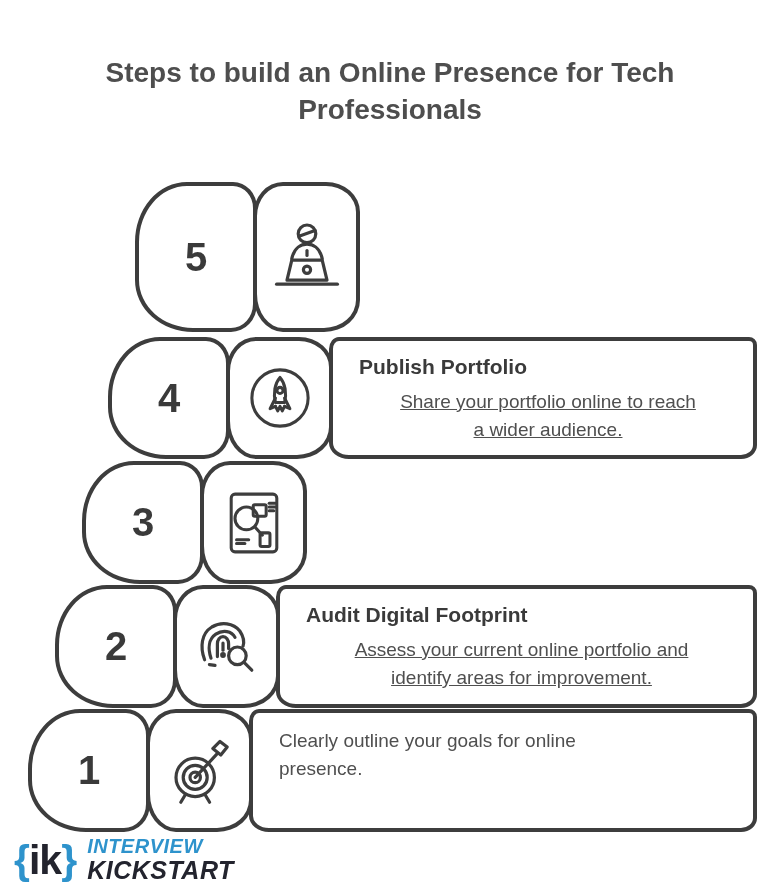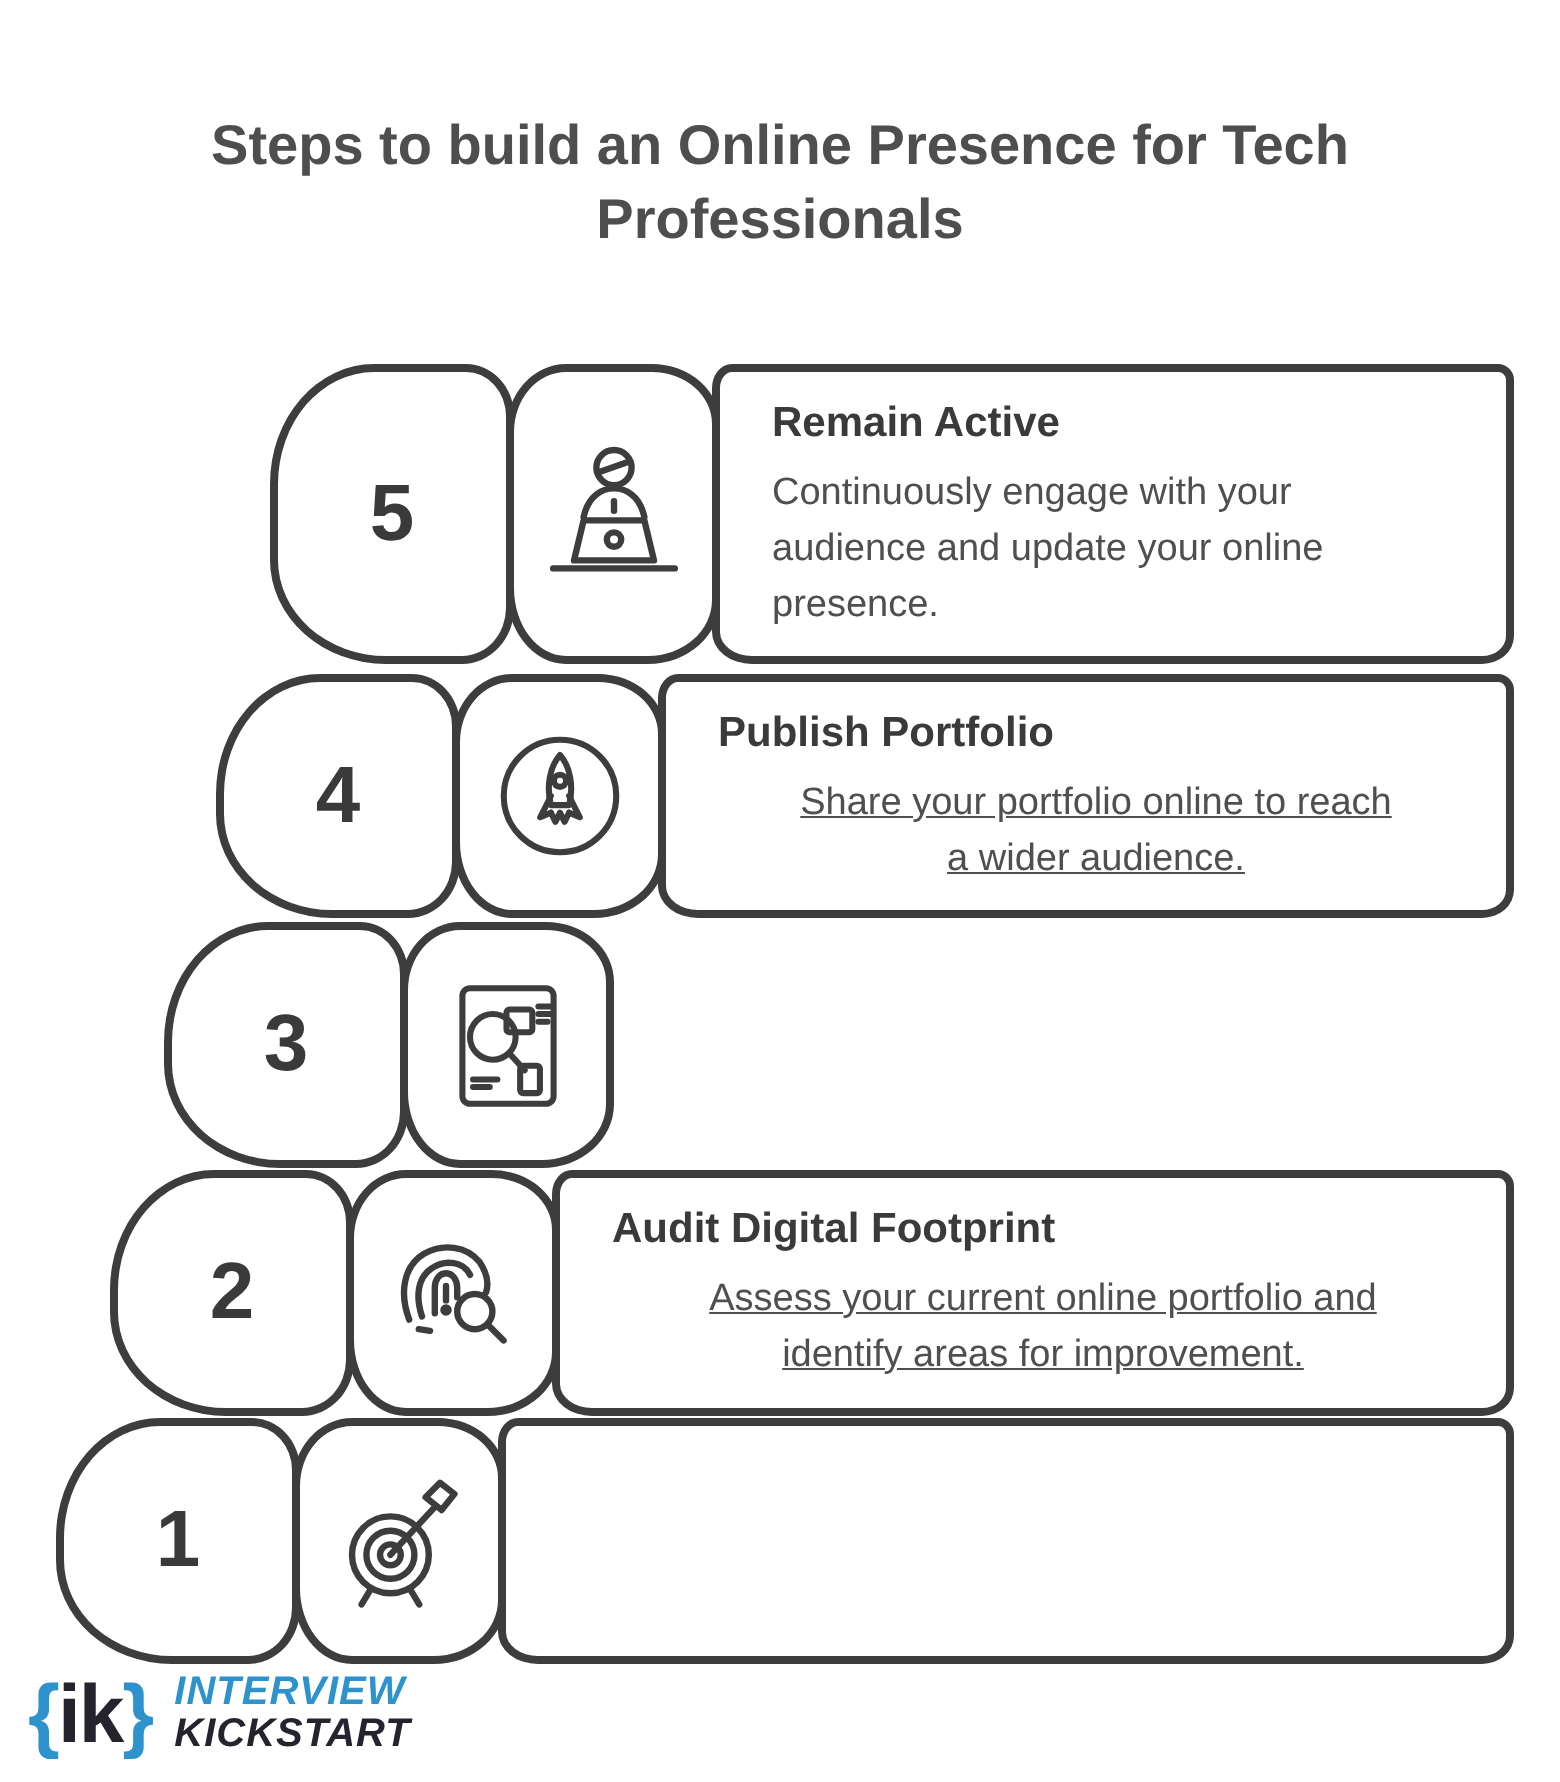--- a/index.html
+++ b/index.html
@@ -126,21 +126,21 @@
   .logo-mark {
     font-size: 41px;
     font-weight: 700;
     line-height: 1;
     letter-spacing: -1px;
     color: var(--logo_dark, #23242e);
   }
   .logo-brace { color: var(--logo_blue, #2e93cc); font-weight: 700; }
   .logo-text { display: flex; flex-direction: column; line-height: 1.07; font-style: italic; }
   .logo-line1 { font-size: 20px; font-weight: 700; letter-spacing: 0.5px; color: var(--logo_blue, #2e93cc); }
-  .logo-line2 { font-size: 20px; font-weight: 700; letter-spacing: 0.5px; color: var(--logo_dark, #23242e); }
+  .logo-line2 { font-size: 25px; font-weight: 700; letter-spacing: 0.5px; color: var(--logo_dark, #23242e); }
 </style>
 </head>
 <body>
 
 <div class="canvas">
 
   <div class="main-title">Steps to build an Online Presence for Tech Professionals</div>
 
   <div class="row row-5">
     <div class="bubble">
@@ -151,24 +151,20 @@
         <svg width="80" height="80" viewBox="0 0 100 100" fill="none" stroke="currentColor" stroke-width="4" stroke-linecap="round" stroke-linejoin="round">
           <circle cx="50" cy="21" r="11"></circle>
           <path d="M40,24 L60,17"></path>
           <path d="M31,52 C34,38 43,34 50,34 C57,34 66,38 69,52"></path>
           <path d="M50,42 L50,48"></path>
           <path d="M31,54 L69,54 L75,79 L25,79 Z"></path>
           <circle cx="50" cy="66" r="4.5"></circle>
           <path d="M12,84 L88,84"></path>
         </svg>
       </span>
-    </div>
-    <div class="panel">
-      <div class="panel-title">Remain Active</div>
-      <p class="panel-desc">Continuously engage with your audience and update your online presence.</p>
     </div>
   </div>
 
   <div class="row row-4">
     <div class="bubble">
       <span class="step-number">4</span>
     </div>
     <div class="lane">
       <span>
         <svg width="76" height="76" viewBox="0 0 100 100" fill="none" stroke="currentColor" stroke-width="4" stroke-linecap="round" stroke-linejoin="round">
@@ -244,20 +240,21 @@
           <circle cx="44" cy="58" r="15"></circle>
           <circle cx="44" cy="58" r="6.5"></circle>
           <path d="M32,79 L26,89"></path>
           <path d="M56,79 L62,89"></path>
           <path d="M44,58 L71,29"></path>
           <path d="M66,22 L75,13 L84,20 L76,30 Z"></path>
         </svg>
       </span>
     </div>
     <div class="panel">
+      <p class="panel-desc">Clearly outline your goals for online presence.</p>
     </div>
   </div>
 
   <div class="logo">
     <div class="logo-mark">
       <span class="logo-brace">{</span><span>ik</span><span class="logo-brace">}</span>
     </div>
     <div class="logo-text">
       <span class="logo-line1">INTERVIEW</span>
       <span class="logo-line2">KICKSTART</span>

